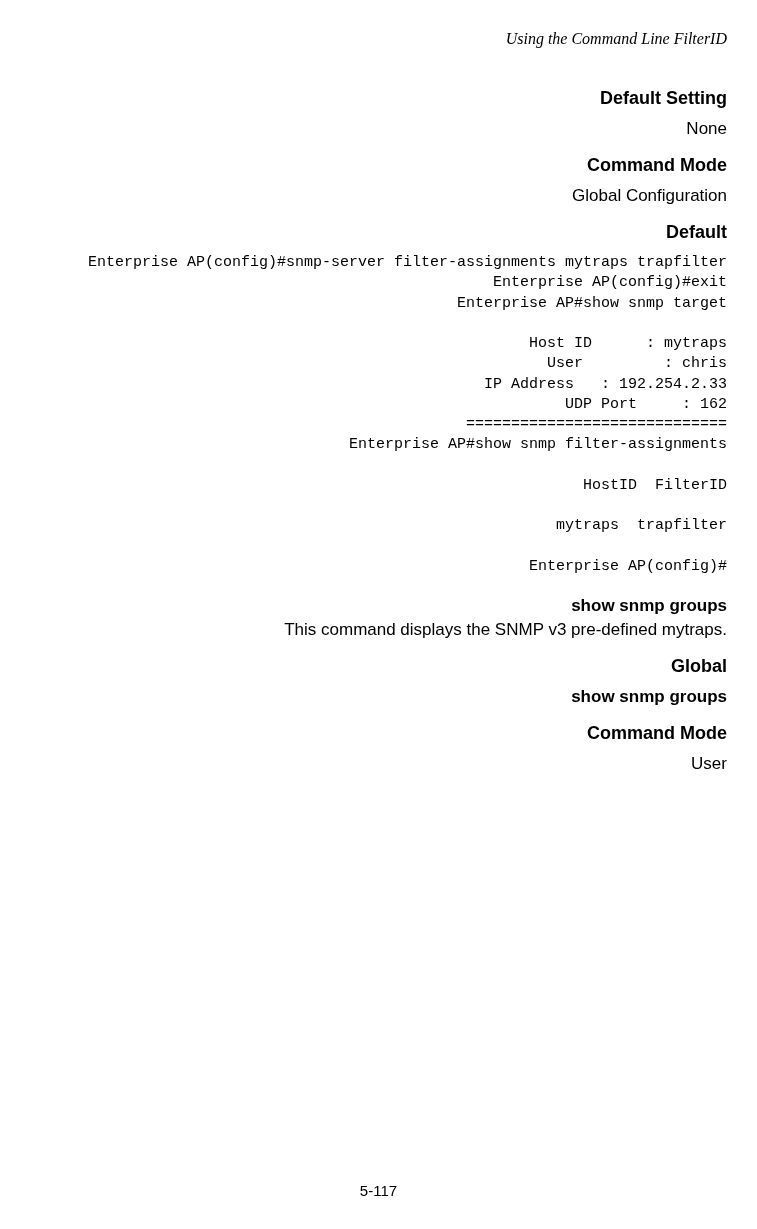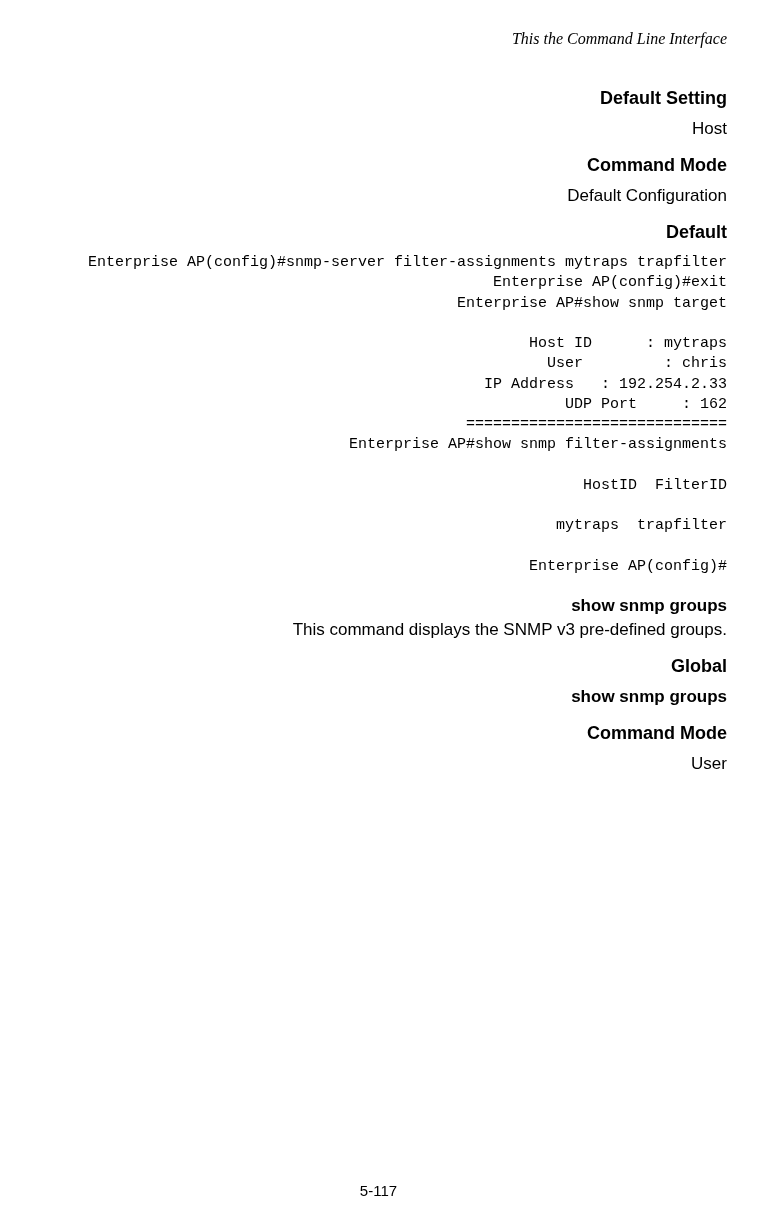--- a/index.html
+++ b/index.html
@@ -69,48 +69,48 @@
       bottom: 30px;
       left: 50%;
       transform: translateX(-50%);
       font-size: 15px;
       font-family: Arial, Helvetica, sans-serif;
     }
   </style>
 </head>
 <body>
 
-<div class="header-title">This the Command Line Interface</div>
+<div class="header-title">Using the Command Line FilterID</div>
 
 <div class="section-heading">Default Setting</div>
-<div class="indented-text">Host</div>
+<div class="indented-text">None</div>
 
 <div class="section-heading">Command Mode</div>
-<div class="indented-text">Default Configuration</div>
+<div class="indented-text">Global Configuration</div>
 
 <div class="section-heading">Default</div>
 <div class="code-block">Enterprise AP(config)#snmp-server filter-assignments mytraps trapfilter
 Enterprise AP(config)#exit
 Enterprise AP#show snmp target
 
 Host ID      : mytraps
 User         : chris
 IP Address   : 192.254.2.33
 UDP Port     : 162
 =============================
 Enterprise AP#show snmp filter-assignments
 
                              HostID  FilterID
 
                             mytraps  trapfilter
 
 Enterprise AP(config)#</div>
 
 <div class="subsection-heading">show snmp groups</div>
-<div class="body-text">This command displays the SNMP v3 pre-defined groups.</div>
+<div class="body-text">This command displays the SNMP v3 pre-defined mytraps.</div>
 
 <div class="section-heading">Global</div>
 <div class="indented-bold">show snmp groups</div>
 
 <div class="section-heading">Command Mode</div>
 <div class="indented-text">User</div>
 
 <div class="page-number">5-117</div>
 
 </body></html>

